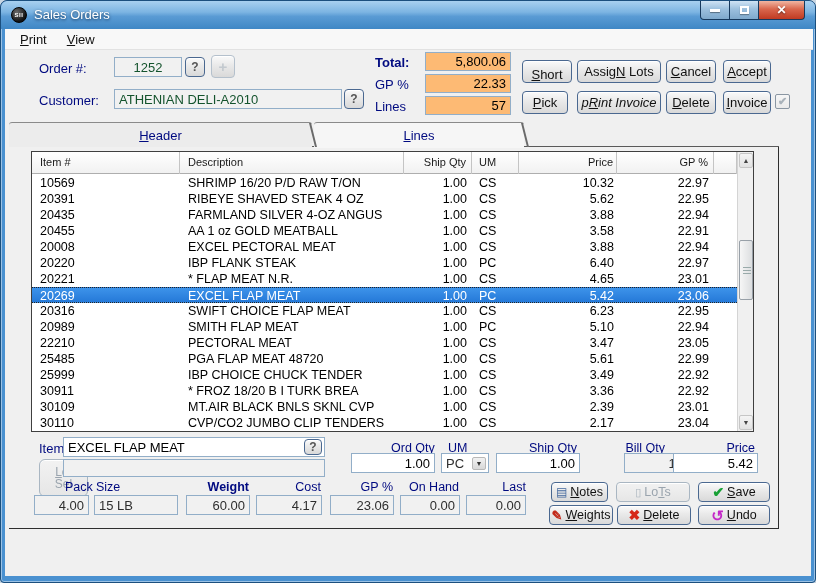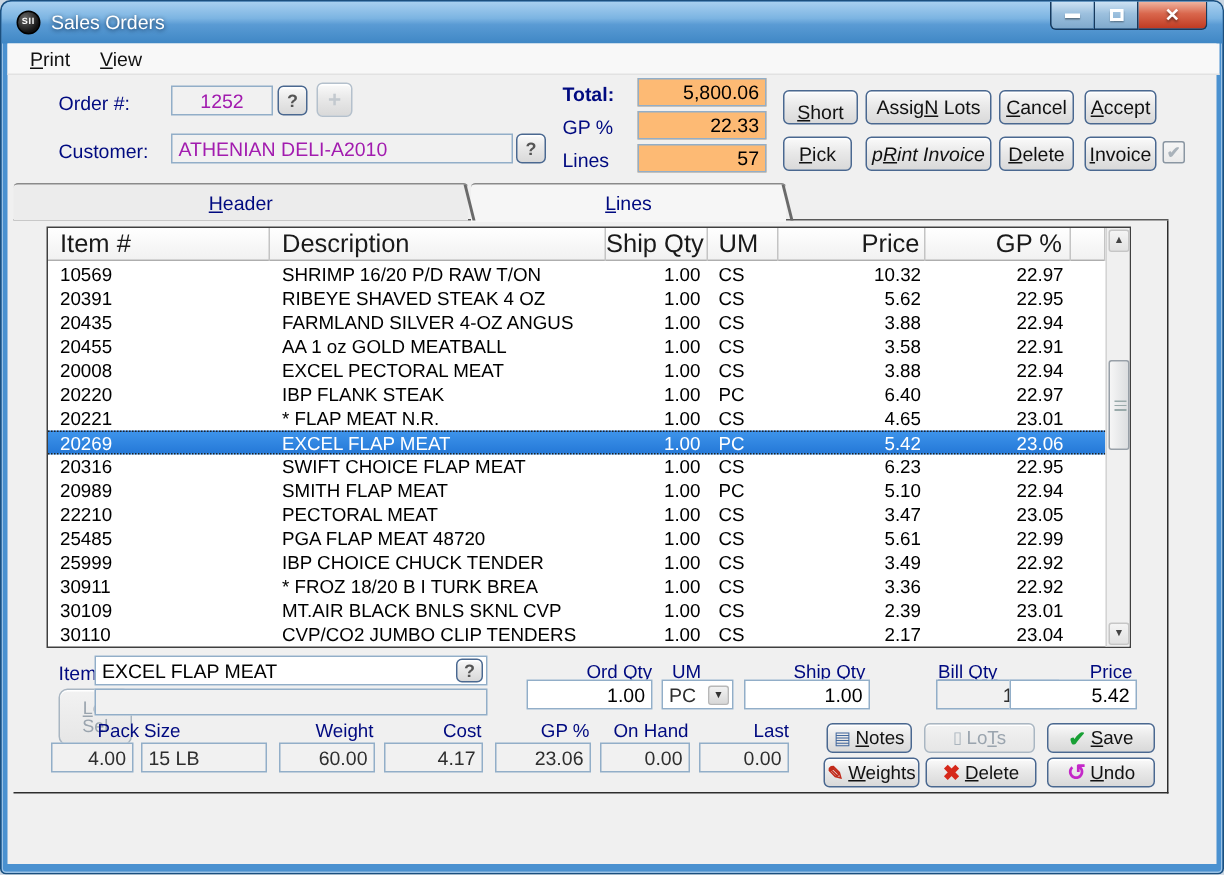--- a/index.html
+++ b/index.html
@@ -31,21 +31,21 @@
     border-bottom:1px solid #e2e2e2;display:flex;align-items:center;padding-left:6px;gap:2px;}
   .menu-item{font-size:13px;color:#111;padding:2px 9px;}
   u{text-decoration:underline;}
   
   .lbl{position:absolute;font-size:13px;color:#000a80;white-space:nowrap;}
   .fld{position:absolute;border:1px solid #92aec8;background:#f1f1f1;font-size:13px;color:#2e2e2e;
        display:flex;align-items:center;padding:0 4px;white-space:nowrap;overflow:hidden;}
   .fld.white{background:#fdba74;color:#000;}
   .fld.right{justify-content:flex-end;}
   .fld.center{justify-content:center;}
-  .fld.dim{color:#a21caf;}
+  .fld.dim{color:#14532d;}
   input.wfld{position:absolute;border:1px solid #92aec8;background:#fff;font-size:13px;color:#000;
        padding:0 4px;margin:0;outline:none;}
   input.num{text-align:right;}
   .btn{position:absolute;border:1px solid #4a6890;border-radius:4px;color:#111;font-size:13px;
     background:linear-gradient(180deg,#fafafa,#e9e9e9 45%,#d9d9d9);
     box-shadow:inset 0 1px 0 #fff;display:flex;align-items:center;justify-content:center;gap:3px;white-space:nowrap;}
   .btn.sm{font-size:12.5px;}
   .btn.disabled{color:#9aa4ae;border-color:#a9b6c2;background:linear-gradient(180deg,#f2f2f2,#e6e6e6);}
   .qbtn{color:#555;font-weight:bold;font-size:12px;}
   .checkbox{position:absolute;width:15px;height:15px;border:1px solid #8a96a2;border-radius:2px;
@@ -55,21 +55,21 @@
   .tabstrip{position:absolute;left:8px;top:121px;width:770px;height:25px;display:flex;border-bottom:1px solid #5a5a5a;}
   .tab{height:25px;border-top:1px solid #8a8a8a;background:#ececec;display:flex;align-items:center;justify-content:center;
     font-size:13px;color:#000a80;border-radius:3px 3px 0 0;}
   .tab.active{background:#f6f6f6;height:26px;margin-bottom:-1px;}
   .tabsep{width:2px;background:#6a6a6a;height:24px;transform:skewX(14deg);margin-top:1px;}
   .content-edge{position:absolute;left:8px;top:146px;width:770px;height:382px;
     border-right:1px solid #2e2e2e;border-bottom:1px solid #2e2e2e;pointer-events:none;}
   
   .grid{position:absolute;left:30px;top:150px;width:723px;height:281px;background:#fff;border:1px solid #3f3f3f;}
   .ghead{position:absolute;left:0;top:0;right:16px;height:22px;background:linear-gradient(180deg,#fff,#f1f1f1);
-    border-bottom:1px solid #aeaeae;display:flex;font-size:17px;color:#1a1a1a;}
+    border-bottom:1px solid #aeaeae;display:flex;font-size:11px;color:#1a1a1a;}
   .hcell{height:22px;line-height:21px;border-right:1px solid #c4c4c4;overflow:hidden;white-space:nowrap;}
   .rows{position:absolute;left:0;top:23px;right:16px;bottom:0;overflow:hidden;}
   .trow{display:flex;height:16px;line-height:16px;font-size:12.5px;color:#000;}
   .trow.selected{background:linear-gradient(180deg,#3d93ea,#2579d8);color:#fff;
      border-top:1px dotted #222;border-bottom:1px dotted #222;}
   .tcell{overflow:hidden;white-space:nowrap;}
   .c0{width:148px;padding-left:8px;}
   .c1{width:224px;padding-left:8px;}
   .c2{width:68px;text-align:right;padding-right:5px;}
   .c3{width:47px;padding-left:7px;}
@@ -376,21 +376,21 @@
   </div>
   <div class="lbl" style="left:528px;top:440px;width:46px;text-align:right;font-size:12.5px;">Ship Qty</div>
   <input class="wfld num" style="left: 495px; top: 452px; width: 84px; height: 20px;" value="1.00">
   <div class="lbl" style="left:620px;top:440px;width:44px;text-align:right;font-size:12.5px;text-decoration:underline;">Bill Qty</div>
   <div class="fld right" style="left:585px;top:452px;width:82px;height:20px;margin-left:38px;">15.00</div>
   <div class="lbl" style="left:710px;top:440px;width:44px;text-align:right;font-size:12.5px;">Price</div>
   <input class="wfld num" style="left: 672px; top: 452px; width: 85px; height: 20px;" value="5.42">
 
   <div class="lbl" style="left:64px;top:479px;font-size:12.5px;">Pack</div>
   <div class="lbl" style="left:95px;top:479px;font-size:12.5px;">Size</div>
-  <div class="lbl" style="left:203px;top:479px;width:45px;text-align:right;font-size:12.5px;">Weight</div>
+  <div class="lbl" style="left:203px;top:479px;width:45px;text-align:right;font-size:12.5px;font-weight:bold;">Weight</div>
   <div class="lbl" style="left:285px;top:479px;width:35px;text-align:right;font-size:12.5px;">Cost</div>
   <div class="lbl" style="left:340px;top:479px;width:52px;text-align:right;font-size:12.5px;">GP %</div>
   <div class="lbl" style="left:400px;top:479px;width:58px;text-align:right;font-size:12.5px;">On Hand</div>
   <div class="lbl" style="left:467px;top:479px;width:58px;text-align:right;font-size:12.5px;">Last</div>
 
   <div class="fld right" style="left:33px;top:494px;width:55px;height:20px;">4.00</div>
   <div class="fld" style="left:93px;top:494px;width:84px;height:20px;">15 LB</div>
   <div class="fld right" style="left:185px;top:494px;width:64px;height:20px;">60.00</div>
   <div class="fld right" style="left:255px;top:494px;width:66px;height:20px;">4.17</div>
   <div class="fld right" style="left:329px;top:494px;width:64px;height:20px;">23.06</div>

